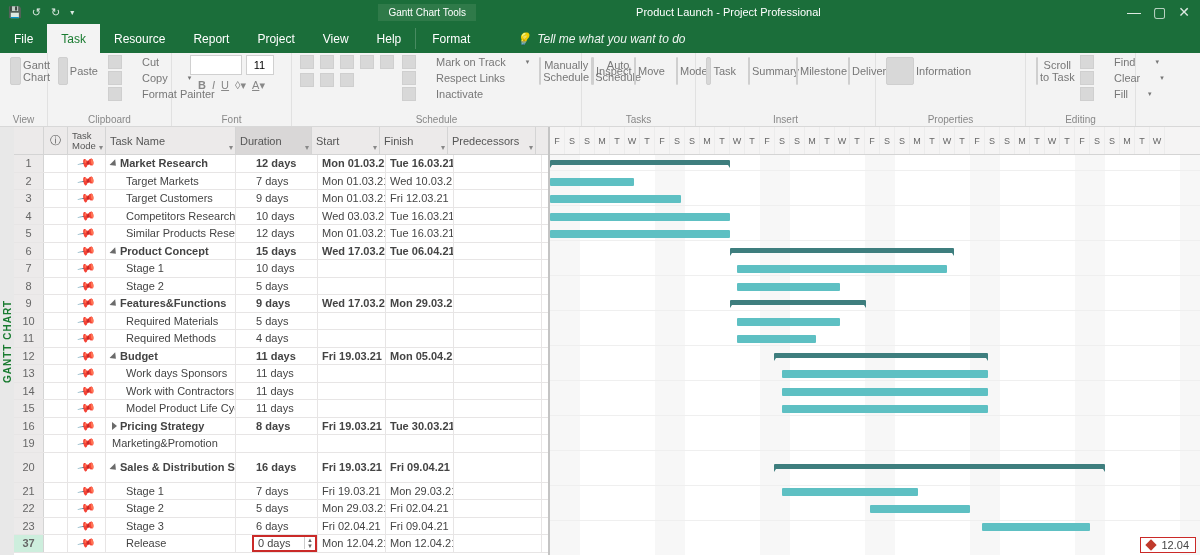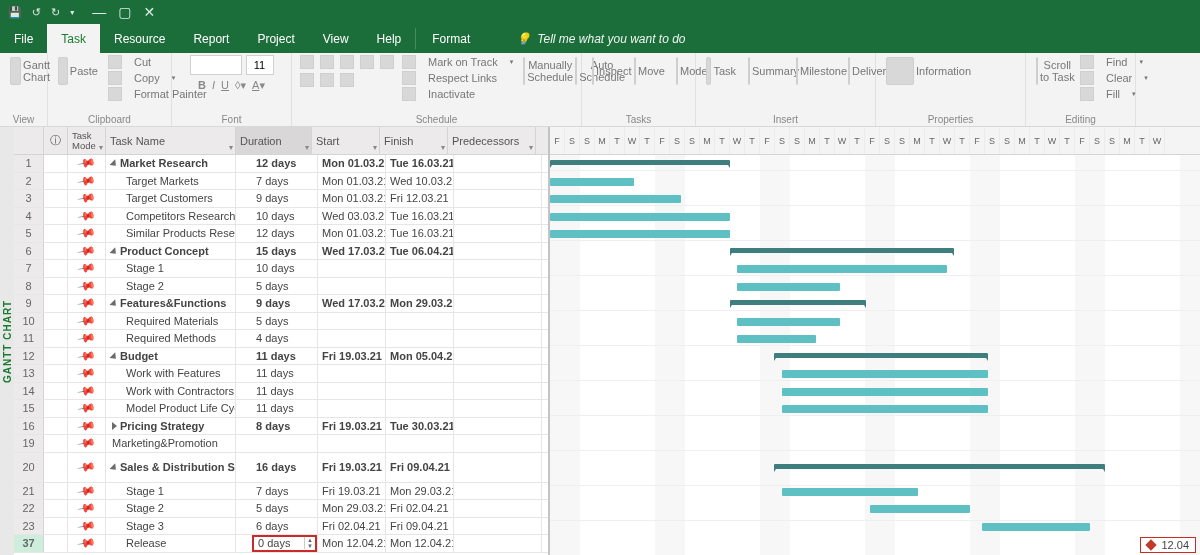--- a/index.html
+++ b/index.html
@@ -21,21 +21,21 @@
 .ribbon-tabs .tellme { display:flex; align-items:center; gap:6px; padding-left: 30px; opacity:.92; font-style: italic; }
 
 
 .ribbon { background: #f3f3f3; height: 74px; border-bottom: 1px solid #d8d8d8; display: flex; font-size: 11px; color: #777; }
 .group { border-right: 1px solid #e1e1e1; padding: 2px 8px 1px; display:flex; flex-direction:column; justify-content: space-between; }
 .group-label { text-align:center; font-size: 10px; color:#888; padding-top: 2px; }
 .group-body { display:flex; align-items:flex-start; gap: 8px; flex:1; }
 .bigbtn { display:flex; flex-direction:row; align-items:center; gap:2px; padding: 2px 2px; min-width: 44px; }
 .bigbtn .ico { width: 28px; height: 28px; background:#d8d8d8; border:1px solid #cfcfcf; border-radius:2px; }
 .smallrow { display:flex; flex-direction:column; gap:2px; font-size:11px; }
-.smallrow div { display:flex; align-items:center; gap:12px; white-space: nowrap; }
+.smallrow div { display:flex; align-items:center; gap:20px; white-space: nowrap; }
 .smico { width:14px; height:14px; background:#d8d8d8; border:1px solid #cfcfcf; display:inline-block; }
 .fontbox, .fontsize { height:20px; border:1px solid #d0d0d0; background:#fff; font-size:11px; padding:0 4px; }
 .fontbox { width: 52px; } .fontsize { width: 28px; text-align:center; }
 
 
 .workspace { display:flex; height: calc(555px - 24px - 29px - 74px); }
 .sidebar { width: 14px; background:#e8e8e8; display:flex; align-items:center; justify-content:center; writing-mode: vertical-rl; transform: rotate(180deg); font-size: 10px; color:#197b30; letter-spacing: 1px; font-weight: bold; }
 .grid-and-gantt { flex:1; display:flex; overflow:hidden; }
 
 
@@ -98,20 +98,24 @@
 </head>
 <body>
 
 <div class="titlebar">
   <div class="qat">
     <span>💾</span>
     <span>↺</span>
     <span>↻</span>
     <span style="font-size:8px">▾</span>
   </div>
+  <div class="center">
+    <span class="tools-tab">Gantt Chart Tools</span>
+    <span>Product Launch  -  Project Professional</span>
+  </div>
   <div class="wincontrols">
     <span>—</span>
     <span>▢</span>
     <span>✕</span>
   </div>
 </div>
 
 <div class="ribbon-tabs">
   <div id="tab-row" style="display:flex;">
       <div class="tab">File</div>
@@ -507,21 +511,21 @@
             <div class="cell finish">Mon 05.04.21</div>
             <div class="cell pred"></div>
           </div>
           <div class="row">
             <div class="cell num">13</div>
             <div class="cell info"></div>
             <div class="cell mode">
               <span class="pin">📌</span>
             </div>
             <div class="cell name-c indent2">
-              <span>Work with Features</span>
+              <span>Work days Sponsors</span>
             </div>
             <div class="cell dur">11 days</div>
             <div class="cell start"></div>
             <div class="cell finish"></div>
             <div class="cell pred"></div>
           </div>
           <div class="row">
             <div class="cell num">14</div>
             <div class="cell info"></div>
             <div class="cell mode">

